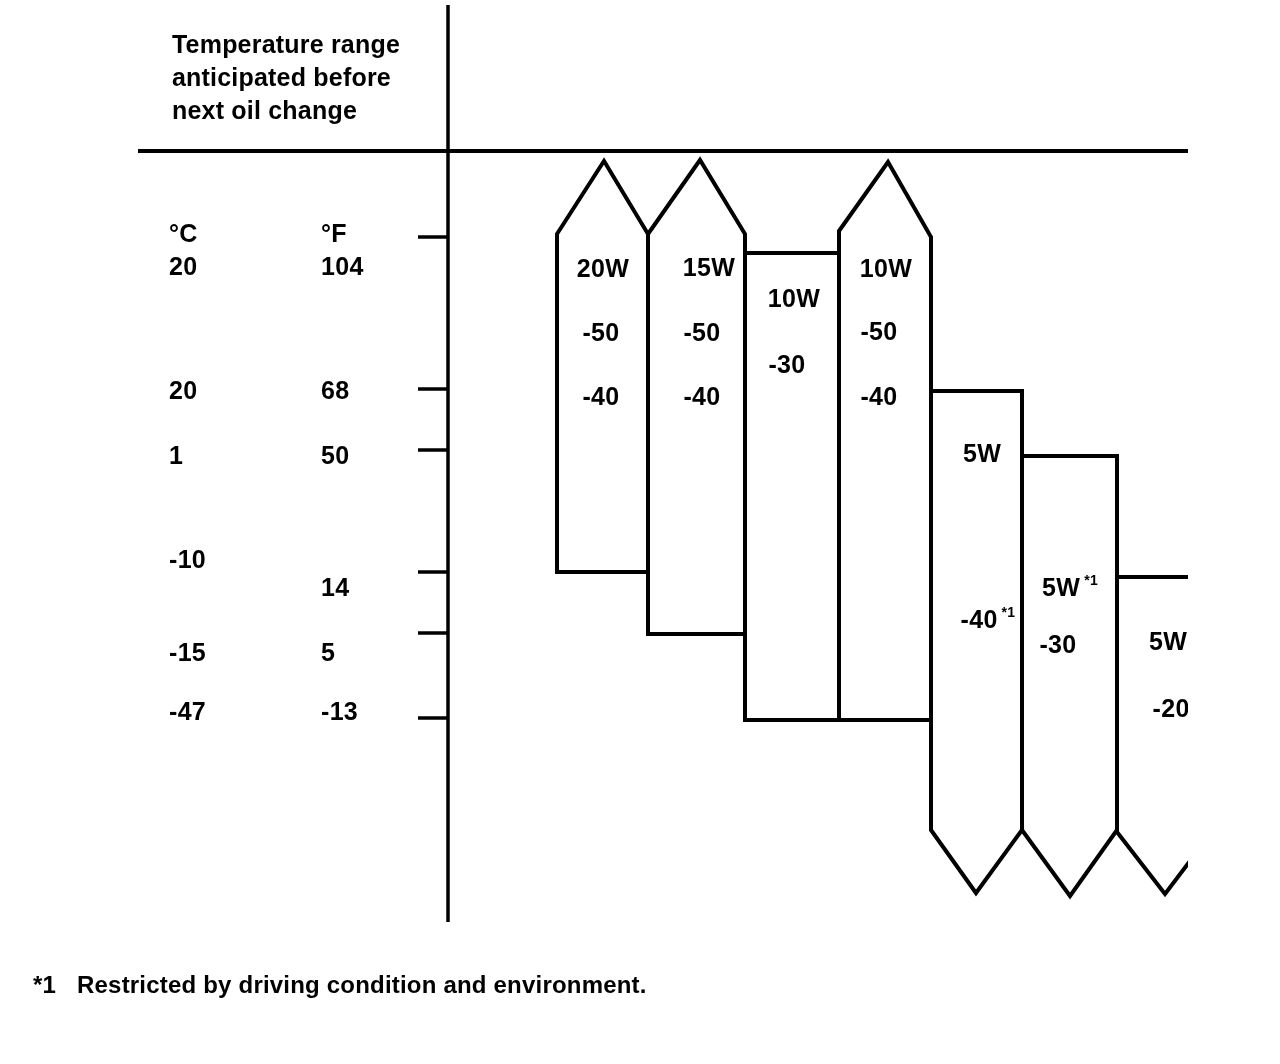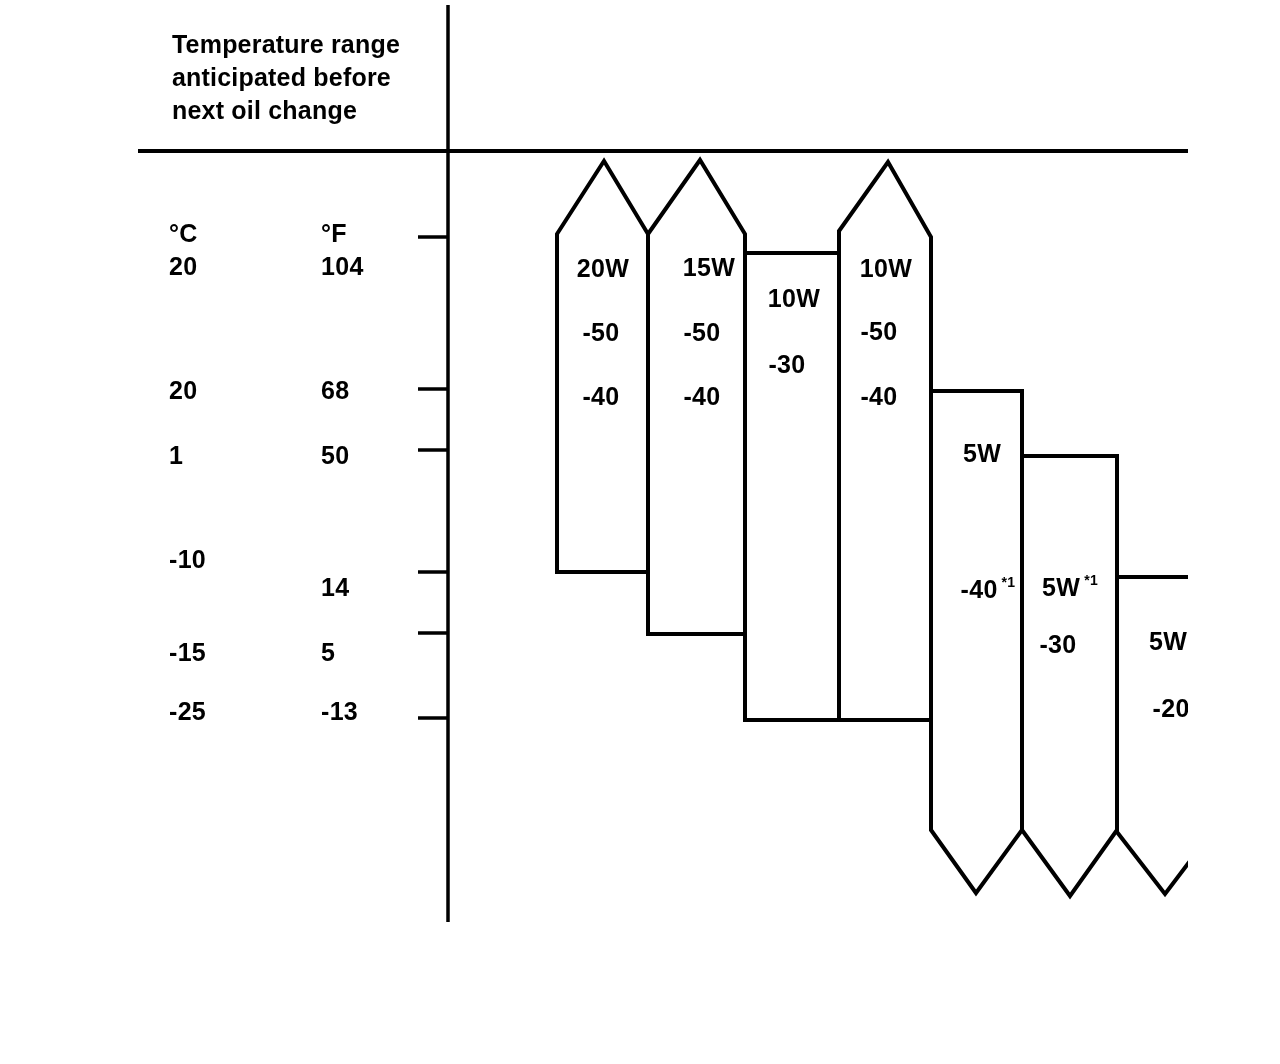--- a/index.html
+++ b/index.html
@@ -84,41 +84,44 @@
 
   <div class="t col-c" style="top:441px">1</div>
   <div class="t col-f" style="top:441px">50</div>
 
   <div class="t col-c" style="top:545px">-10</div>
   <div class="t col-f" style="top:573px">14</div>
 
   <div class="t col-c" style="top:638px">-15</div>
   <div class="t col-f" style="top:638px">5</div>
 
-  <div class="t col-c" style="top:697px">-25</div>
+  <div class="t col-c" style="top:697px">-47</div>
   <div class="t col-f" style="top:697px">-13</div>
 
   <div class="bl" style="left:603px; top:268px"><span>20W</span></div>
   <div class="bl" style="left:601px; top:332px"><span>-50</span></div>
   <div class="bl" style="left:601px; top:396px"><span>-40</span></div>
 
   <div class="bl" style="left:709px; top:267px"><span>15W</span></div>
   <div class="bl" style="left:702px; top:332px"><span>-50</span></div>
   <div class="bl" style="left:702px; top:396px"><span>-40</span></div>
 
   <div class="bl" style="left:794px; top:298px"><span>10W</span></div>
   <div class="bl" style="left:787px; top:364px"><span>-30</span></div>
 
   <div class="bl" style="left:886px; top:268px"><span>10W</span></div>
   <div class="bl" style="left:879px; top:331px"><span>-50</span></div>
   <div class="bl" style="left:879px; top:396px"><span>-40</span></div>
 
   <div class="bl" style="left:982px;  top:453px"><span>5W</span></div>
-  <div class="bl" style="left:988px;  top:589px"><span>-40</span><sup>*1</sup></div>
+  <div class="bl" style="left:988px;  top:619px"><span>-40</span><sup>*1</sup></div>
 
   <div class="bl" style="left:1070px; top:587px"><span>5W</span><sup>*1</sup></div>
   <div class="bl" style="left:1058px; top:644px"><span>-30</span></div>
 
   <div class="bl" style="left:1177px; top:641px"><span>5W</span><sup>*1</sup></div>
   <div class="bl" style="left:1180px; top:708px"><span>-20</span><sup>*2</sup></div>
 
+  <div class="fn" style="top:971px">
+    <span class="marker">*1</span><span>Restricted by driving condition and environment.</span>
+  </div>
 
 </div>
 
 </body></html>

